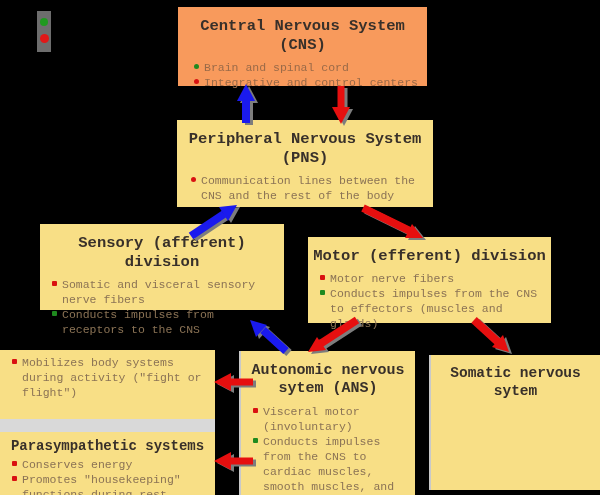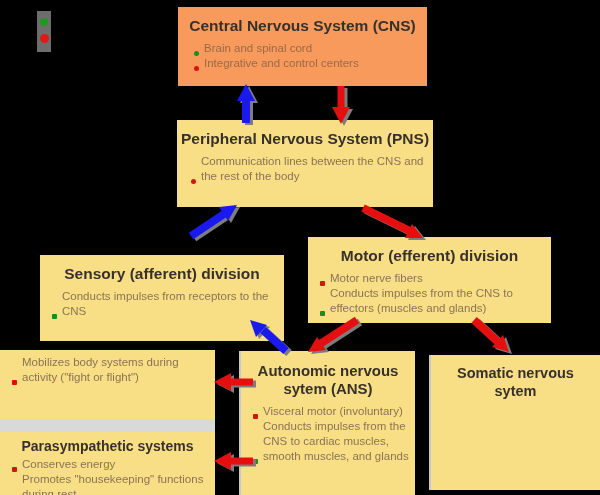--- a/index.html
+++ b/index.html
@@ -1,40 +1,40 @@
 <!DOCTYPE html>
 <html><head>
 <meta charset="utf-8">
 <style>
   html,body{margin:0;padding:0;background:#000;}
   #canvas{
     position:relative;width:600px;height:495px;background:#000;overflow:hidden;
-    font-family:Liberation Sans, sans-serif;
+    font-family:Liberation Mono, monospace;
   }
   .box{position:absolute;background:#f8df86;box-sizing:border-box;}
   .box-cns{left:178px;top:7px;width:249px;height:79px;background:#f89a5c;}
   .box-pns{left:177px;top:120px;width:256px;height:87px;}
-  .box-sensory{left:40px;top:255px;width:244px;height:86px;}
+  .box-sensory{left:40px;top:224px;width:244px;height:86px;}
   .box-motor{left:308px;top:237px;width:243px;height:86px;}
   .box-sympathetic{left:0;top:350px;width:215px;height:69px;}
   .box-parasympathetic{left:0;top:432px;width:215px;height:63px;}
   .box-ans{left:239px;top:351px;width:176px;height:144px;border-left:2px solid #c9c9c9;}
   .box-somatic{left:429px;top:355px;width:171px;height:135px;border-left:2px solid #c9c9c9;}
   .box h3{
     margin:0;text-align:center;font-weight:bold;color:#38302a;
     font-size:15.5px;line-height:1.22;padding-top:10px;
   }
   .box-sympathetic h3,.box-parasympathetic h3{font-size:14px;padding-top:6px;}
   .box-ans h3{font-size:15px;padding:11px 8px 0;}
   .box-somatic h3{font-size:14.5px;padding:10px 16px 0;}
   .bullets{list-style:none;margin:5px 0 0;padding:0 6px 0 12px;font-size:11.5px;
     line-height:1.32;color:#8b7355;}
   .box-cns .bullets{color:#9a6a48;padding-left:16px;}
   .box-pns .bullets{padding-left:14px;}
-  .bullets li{display:flex;gap:5px;align-items:flex-end;}
+  .bullets li{display:flex;gap:5px;}
   .marker{width:5px;height:5px;border-radius:50%;flex:0 0 auto;margin-top:4px;}
   .box-sensory .marker,.box-motor .marker,.box-sympathetic .marker,
   .box-parasympathetic .marker,.box-ans .marker,.box-somatic .marker{border-radius:1px;}
   [data-color="green"]{background:#1f8a1f;}
   [data-color="red"]{background:#d91111;}
   .gray-divider{position:absolute;left:0;top:419px;width:215px;height:13px;background:#d9d9d9;}
   .legend-strip{position:absolute;left:37px;top:11px;width:14px;height:41px;background:#6d6d6d;}
   .legend-dot{position:absolute;border-radius:50%;}
   .legend-dot-green{left:3px;top:7px;width:8px;height:8px;background:#1f9a1f;}
   .legend-dot-red{left:3px;top:23px;width:9px;height:9px;background:#e01818;}
@@ -72,20 +72,24 @@
       <li>
         <span class="marker" data-color="red"></span>
         <span>Communication lines between the CNS and the rest of the body</span>
       </li>
     </ul>
   </div>
 
   <div class="box box-sensory">
     <h3>Sensory (afferent) division</h3>
     <ul class="bullets">
+      <li>
+        <span class="marker" data-color="red"></span>
+        <span>Somatic and visceral sensory nerve fibers</span>
+      </li>
       <li>
         <span class="marker" data-color="green"></span>
         <span>Conducts impulses from receptors to the CNS</span>
       </li>
     </ul>
   </div>
 
   <div class="box box-motor">
     <h3>Motor (efferent) division</h3>
     <ul class="bullets">

